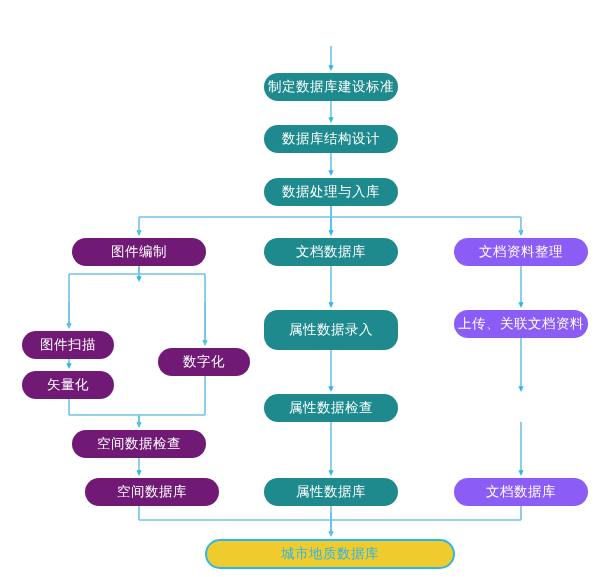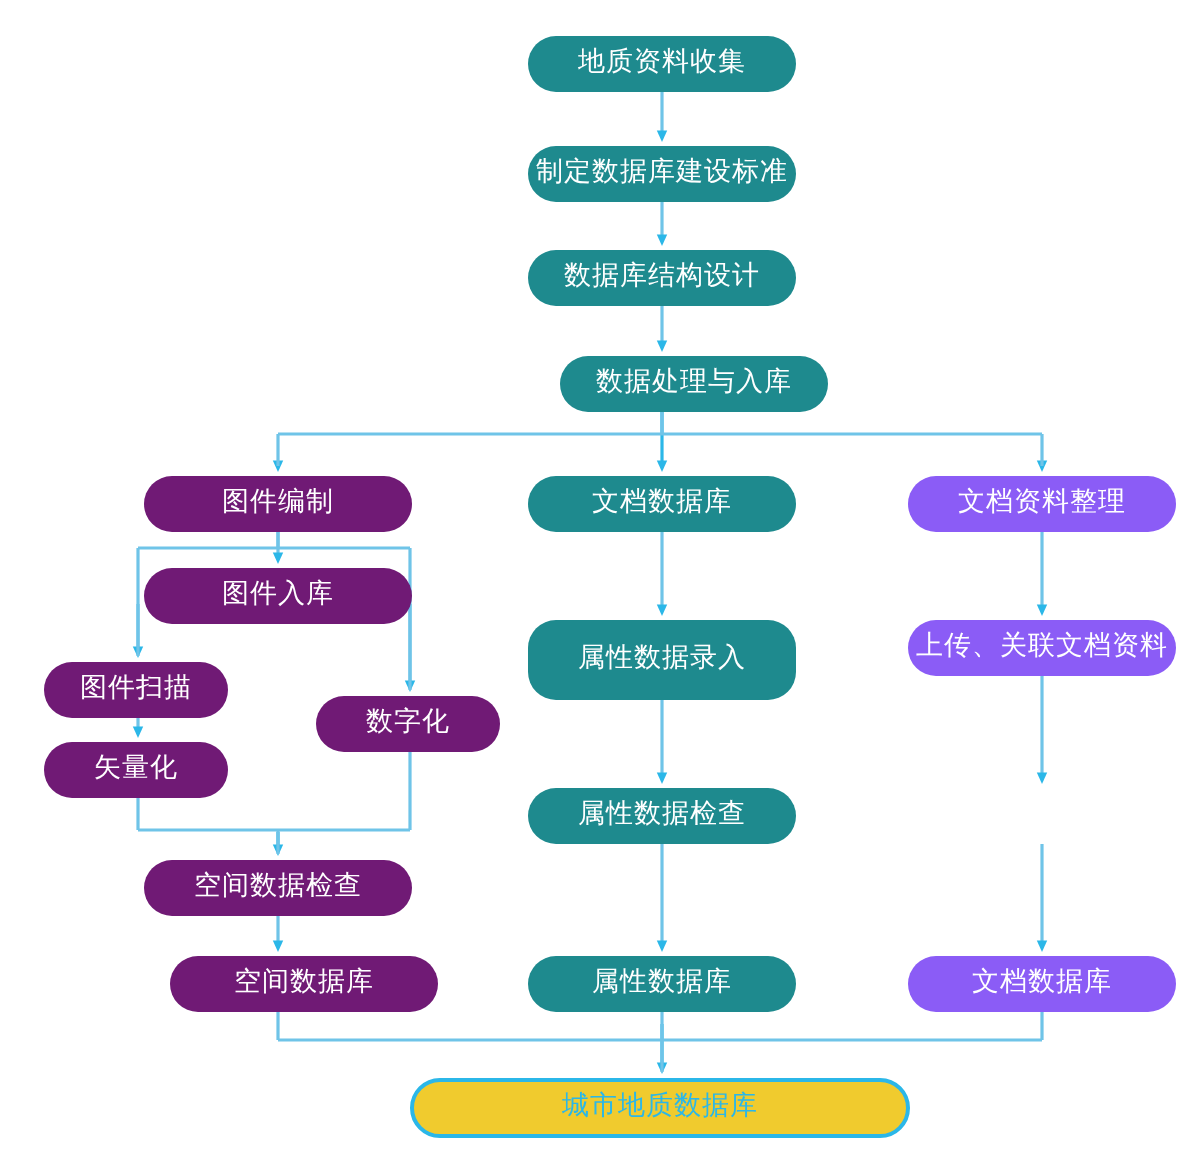--- a/index.html
+++ b/index.html
@@ -94,27 +94,25 @@
       <path d="M331,206 L331,217 M139,217 L521,217 M139,217 L139,233 M521,217 L521,233"></path>
 
       <path d="M139,266 L139,274 M69,274 L205,274 M69,274 L69,328 M205,274 L205,345"></path>
 
       <path d="M69,399 L69,415 M69,415 L205,415 M205,376 L205,415 M139,415 L139,427"></path>
 
       <path d="M139,506 L139,520 M521,506 L521,520 M331,506 L331,520 M139,520 L521,520 M331,520 L331,536"></path>
     </g>
   </svg>
 
-  <div class="node teal" style="left:264px;top:18px;width:134px;height:28px;">地质资料收集</div>
   <div class="node teal" style="left:264px;top:73px;width:134px;height:28px;">制定数据库建设标准</div>
   <div class="node teal" style="left:264px;top:125px;width:134px;height:28px;">数据库结构设计</div>
-  <div class="node teal" style="left:280px;top:178px;width:134px;height:28px;">数据处理与入库</div>
+  <div class="node teal" style="left:264px;top:178px;width:134px;height:28px;">数据处理与入库</div>
 
   <div class="node blue" style="left:72px;top:238px;width:134px;height:28px;">图件编制</div>
-  <div class="node blue" style="left:72px;top:284px;width:134px;height:28px;">图件入库</div>
   <div class="node blue" style="left:22px;top:331px;width:92px;height:28px;">图件扫描</div>
   <div class="node blue" style="left:22px;top:371px;width:92px;height:28px;">矢量化</div>
   <div class="node blue" style="left:158px;top:348px;width:92px;height:28px;">数字化</div>
   <div class="node blue" style="left:72px;top:430px;width:134px;height:28px;">空间数据检查</div>
   <div class="node blue" style="left:85px;top:478px;width:134px;height:28px;">空间数据库</div>
 
   <div class="node teal" style="left:264px;top:238px;width:134px;height:28px;">文档数据库</div>
   <div class="node teal" style="left:264px;top:310px;width:134px;height:40px;">属性数据录入</div>
   <div class="node teal" style="left:264px;top:394px;width:134px;height:28px;">属性数据检查</div>
   <div class="node teal" style="left:264px;top:478px;width:134px;height:28px;">属性数据库</div>

